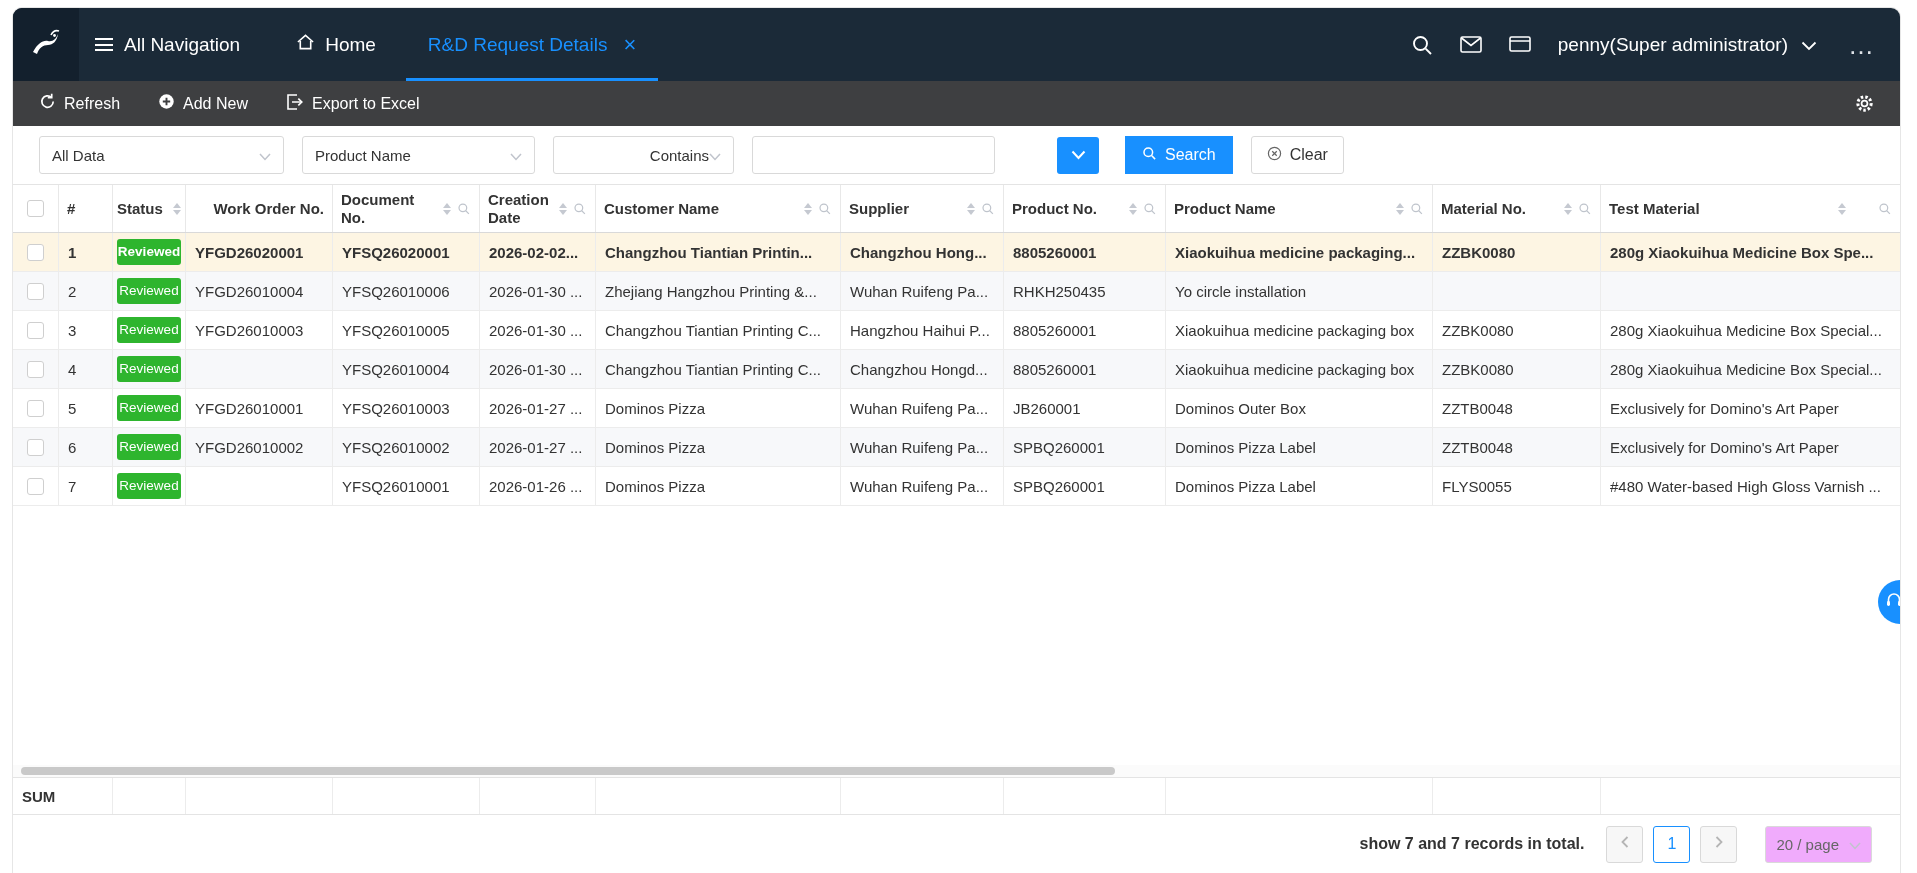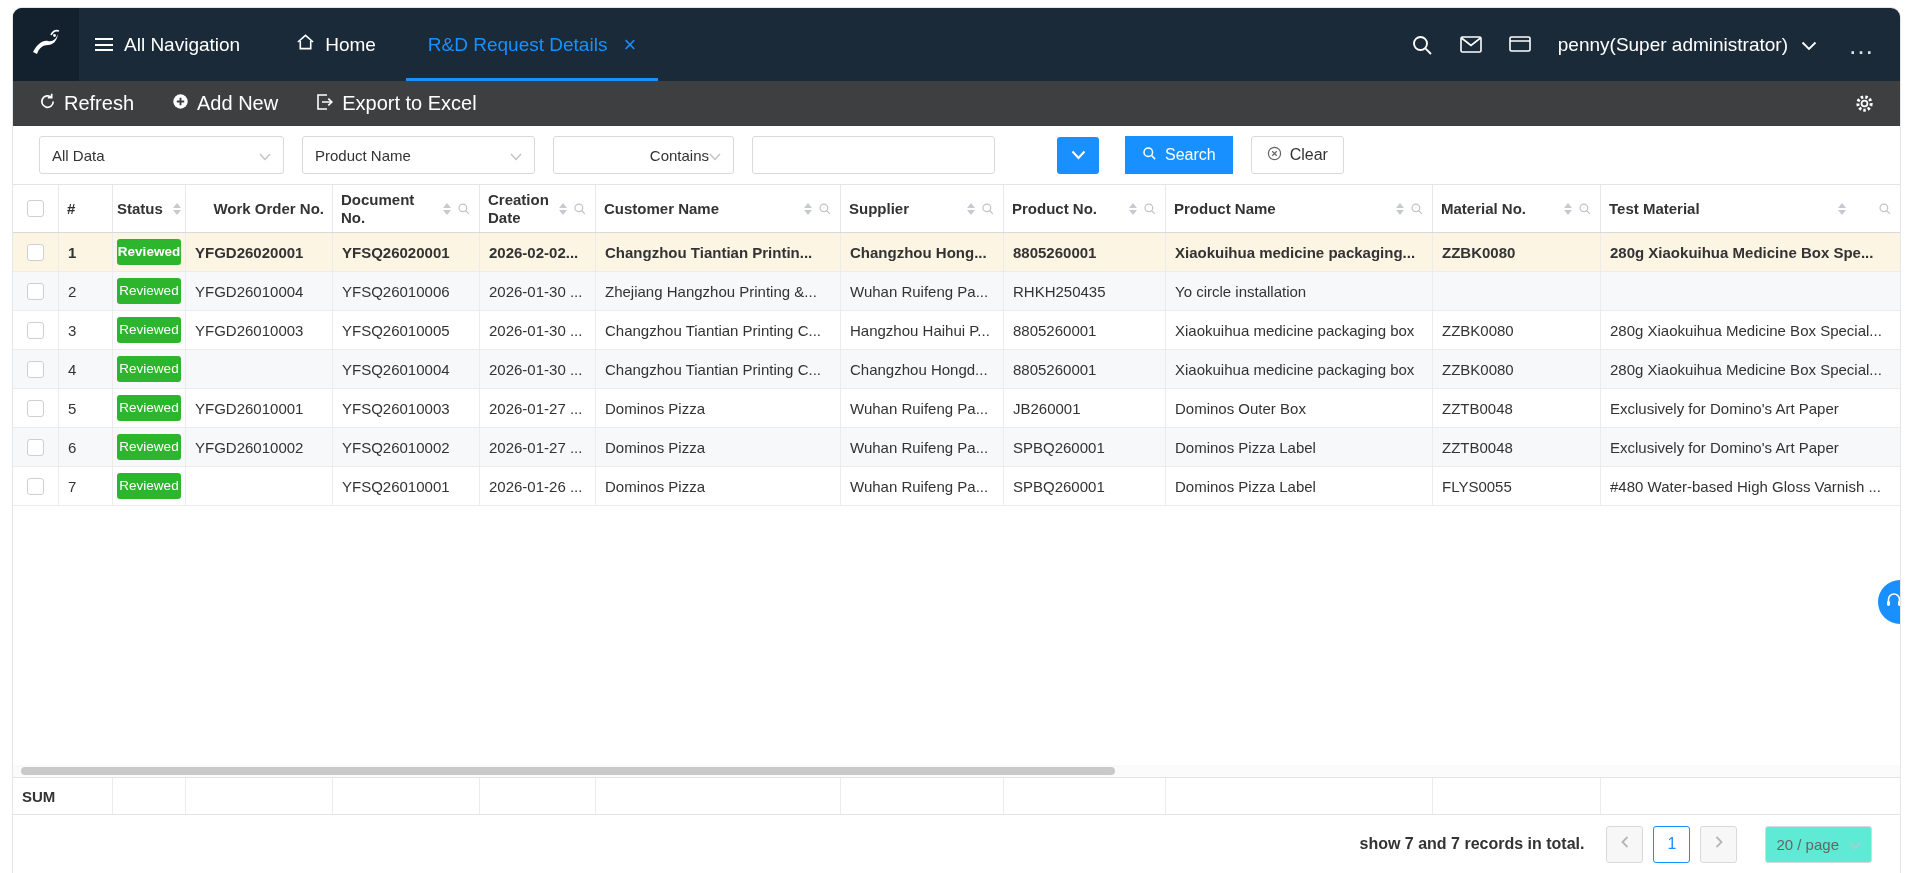--- a/index.html
+++ b/index.html
@@ -23,21 +23,21 @@
   .tabs { display:flex; align-items:stretch; }
   .tab { display:flex; align-items:center; gap:10px; padding:0 26px; font-size:19px; position:relative; cursor:pointer; }
   .tab.active { color:var(--accent,#1890ff);text-align:center; }
   .tab.active::after { content:""; position:absolute; left:4px; right:4px; bottom:0; height:3px; background:var(--accent,#1890ff); }
   .tab .close { font-size:22px; line-height:1; margin-left:6px; color:var(--accent,#1890ff); }
   .nav-right { margin-left:auto; display:flex; align-items:center; gap:27px; padding-right:26px; }
   .nav-icon { display:inline-flex; align-items:center; cursor:pointer; }
   .nav-user { display:flex; align-items:center; gap:13px; font-size:19px; cursor:pointer; }
   .nav-ellipsis { font-size:26px; color:#dfe3e8; line-height:0; margin-left:4px; cursor:pointer; }
   
-  .toolbar { height:45px; flex:none; background:var(--toolbar-bg,#3e3f41); display:flex; align-items:center; gap:38px; padding:0 26px; color:#fff; font-size:20px; }
+  .toolbar { height:45px; flex:none; background:var(--toolbar-bg,#3e3f41); display:flex; align-items:center; gap:38px; padding:0 26px; color:#fff; font-size:16px; }
   .tool-item { display:flex; align-items:center; gap:8px; cursor:pointer; }
   .toolbar .spacer { flex:1; }
   
   .filterbar { height:58px; flex:none; display:flex; align-items:center; padding:0 26px; gap:18px; background:#fff; }
   .select { height:38px; border:1px solid #d9d9d9; border-radius:3px; display:flex; align-items:center; justify-content:space-between; padding:0 12px; font-size:15px; background:#fff; cursor:pointer; }
   .sel-scope { width:245px; } .sel-field { width:233px; } .sel-op { width:181px;justify-content:flex-end; }
   .filter-input { height:38px; width:243px; border:1px solid #d9d9d9; border-radius:3px; padding:0 10px; font-size:15px; outline:none; font-family:inherit; }
   .expand-btn { height:37px; width:42px; margin-left:44px; background:var(--accent,#1890ff); border:none; border-radius:3px; display:flex; align-items:center; justify-content:center; cursor:pointer; }
   .search-btn { height:38px; margin-left:8px; background:var(--accent,#1890ff); color:#fff; border:none; border-radius:0; display:flex; align-items:center; gap:8px; padding:0 17px; font-size:16px; font-family:inherit; cursor:pointer; }
   .clear-btn { height:38px; background:#fff; color:#333; border:1px solid #d9d9d9; border-radius:3px; display:flex; align-items:center; gap:8px; padding:0 15px; font-size:16px; font-family:inherit; cursor:pointer; }
@@ -74,21 +74,21 @@
   .hscroll-thumb { position:absolute; top:2px; left:8px; height:8px; width:58%; background:#c9c9c9; border-radius:4px; cursor:pointer; }
   .sum-row { height:38px; flex:none; display:flex; align-items:stretch; border-top:1px solid #e4e4e4; border-bottom:1px solid #e4e4e4; background:#fff; }
   .sum-cell { border-right:1px solid #ececec; display:flex; align-items:center; padding:0 9px; }
   .sum-cell:last-child { border-right:none; }
   .sum-first { width:100px; flex:none; font-weight:700; font-size:15px; }
   
   .footer { height:58px; flex:none; display:flex; align-items:center; justify-content:flex-end; gap:10px; padding-right:28px; background:#fff; }
   .footer-summary { font-weight:700; font-size:16px; margin-right:12px; }
   .pg-btn { width:37px; height:37px; border:1px solid #d9d9d9; border-radius:3px; background:#f7f7f7; display:flex; align-items:center; justify-content:center; cursor:pointer; font-size:16px; }
   .pg-btn.current { background:#fff; border-color:var(--accent,#1890ff); color:var(--accent,#1890ff); }
-  .pg-size { height:37px; min-width:98px; border:1px solid #d9d9d9; border-radius:3px; display:flex; align-items:center; justify-content:space-between; gap:10px; padding:0 10px; font-size:15px; color:#666; margin-left:18px; background:#5eead4; cursor:pointer; }
+  .pg-size { height:37px; min-width:98px; border:1px solid #d9d9d9; border-radius:3px; display:flex; align-items:center; justify-content:space-between; gap:10px; padding:0 10px; font-size:15px; color:#666; margin-left:18px; background:#f0abfc; cursor:pointer; }
   .float-btn { position:absolute; right:-22px; top:572px; width:44px; height:44px; border-radius:50%; background:var(--accent,#1890ff); display:flex; align-items:center; justify-content:flex-start; padding-left:6px; z-index:5; cursor:pointer; }
 </style>
 </head>
 <body>
 
 <div class="app">
 
   <header class="topnav">
     <div class="logo">
       <span>

